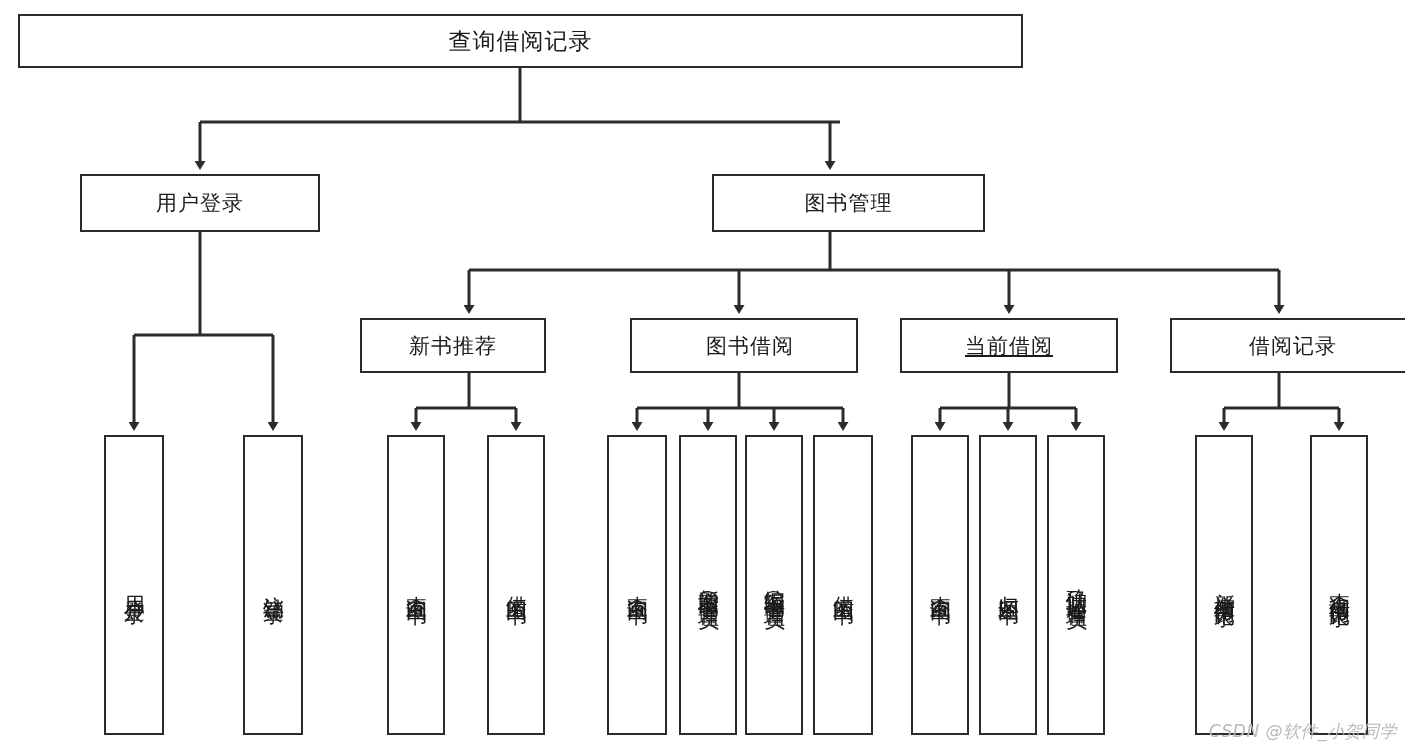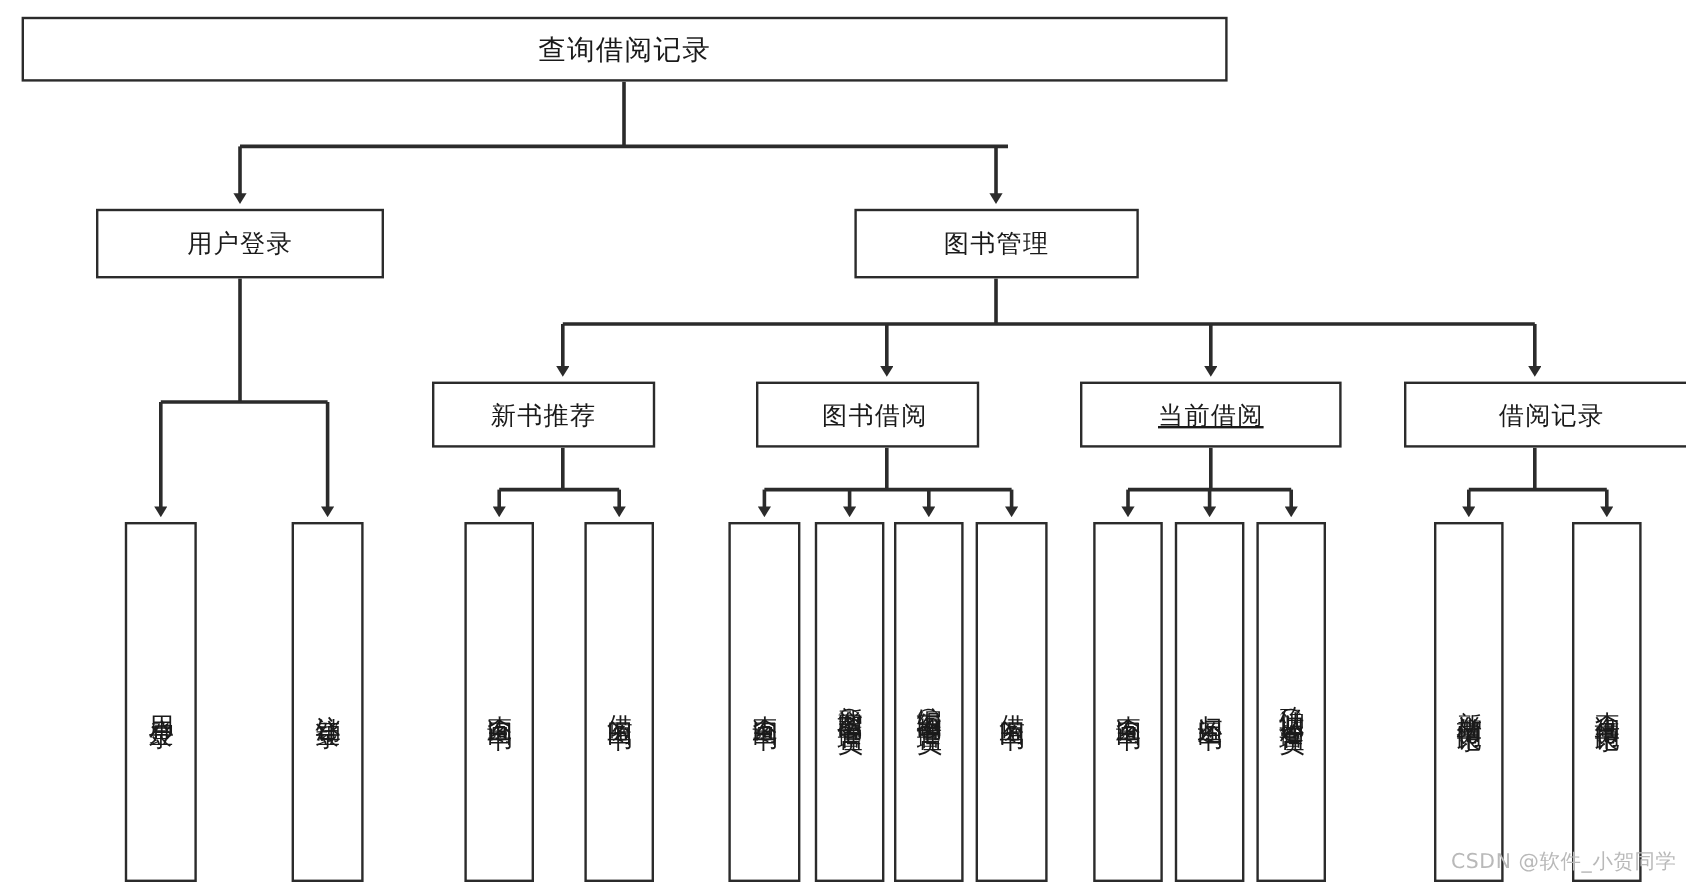--- a/index.html
+++ b/index.html
@@ -49,26 +49,27 @@
     align-items: center;
     justify-content: center;
     text-align: center;
   }
   .node.root {
     font-size: 23px;
   }
   .watermark {
     position: absolute;
     right: 8px;
-    bottom: 18px;
+    bottom: 4px;
     font-size: 17px;
     color: #b9b9b9;
     letter-spacing: 0.5px;
     white-space: nowrap;
     user-select: none;
+    font-style: italic;
   }
 </style>
 </head>
 <body>
 
 <div id="canvas">
 
   <svg id="wires" viewBox="0 0 1405 747" xmlns="http://www.w3.org/2000/svg">
     <defs>
       <marker id="arrow" markerWidth="9" markerHeight="11" refX="1" refY="5.5" orient="auto" markerUnits="userSpaceOnUse">
@@ -115,24 +116,24 @@
       <path d="M1279,373 L1279,408"></path>
       <path d="M1224,408 L1339,408"></path>
       <path d="M1224,408 L1224,423" marker-end="url(#arrow)"></path>
       <path d="M1339,408 L1339,423" marker-end="url(#arrow)"></path>
     </g>
   </svg>
 
   <div class="node horiz root" style="left: 18px; top: 14px; width: 1005px; height: 54px;">查询借阅记录</div>
 
   <div class="node horiz" style="left: 80px; top: 174px; width: 240px; height: 58px;">用户登录</div>
-  <div class="node horiz" style="left: 712px; top: 174px; width: 237px; height: 58px; font-family: Liberation Serif, serif;">图书管理</div>
+  <div class="node horiz" style="left: 712px; top: 174px; width: 273px; height: 58px; font-family: Liberation Serif, serif;">图书管理</div>
 
   <div class="node horiz" style="left: 360px; top: 318px; width: 186px; height: 55px;">新书推荐</div>
-  <div class="node horiz" style="left: 630px; top: 318px; width: 186px; height: 55px; padding-left: 12px;">图书借阅</div>
+  <div class="node horiz" style="left: 630px; top: 318px; width: 228px; height: 55px; padding-left: 12px;">图书借阅</div>
   <div class="node horiz" style="left: 900px; top: 318px; width: 218px; height: 55px; text-decoration: underline;">当前借阅</div>
   <div class="node horiz" style="left: 1170px; top: 318px; width: 246px; height: 55px;">借阅记录</div>
 
   <div class="node vert" style="left: 104px; top: 435px; width: 60px; height: 300px;">用户登录</div>
   <div class="node vert" style="left: 243px; top: 435px; width: 60px; height: 300px;">注销登录</div>
   <div class="node vert" style="left: 387px; top: 435px; width: 58px; height: 300px;">查询图书</div>
   <div class="node vert" style="left: 487px; top: 435px; width: 58px; height: 300px;">借阅图书</div>
   <div class="node vert" style="left: 607px; top: 435px; width: 60px; height: 300px;">查询图书</div>
   <div class="node vert" style="left: 679px; top: 435px; width: 58px; height: 300px;">新增图书（管理员）</div>
   <div class="node vert" style="left: 745px; top: 435px; width: 58px; height: 300px;">编辑图书（管理员）</div>

